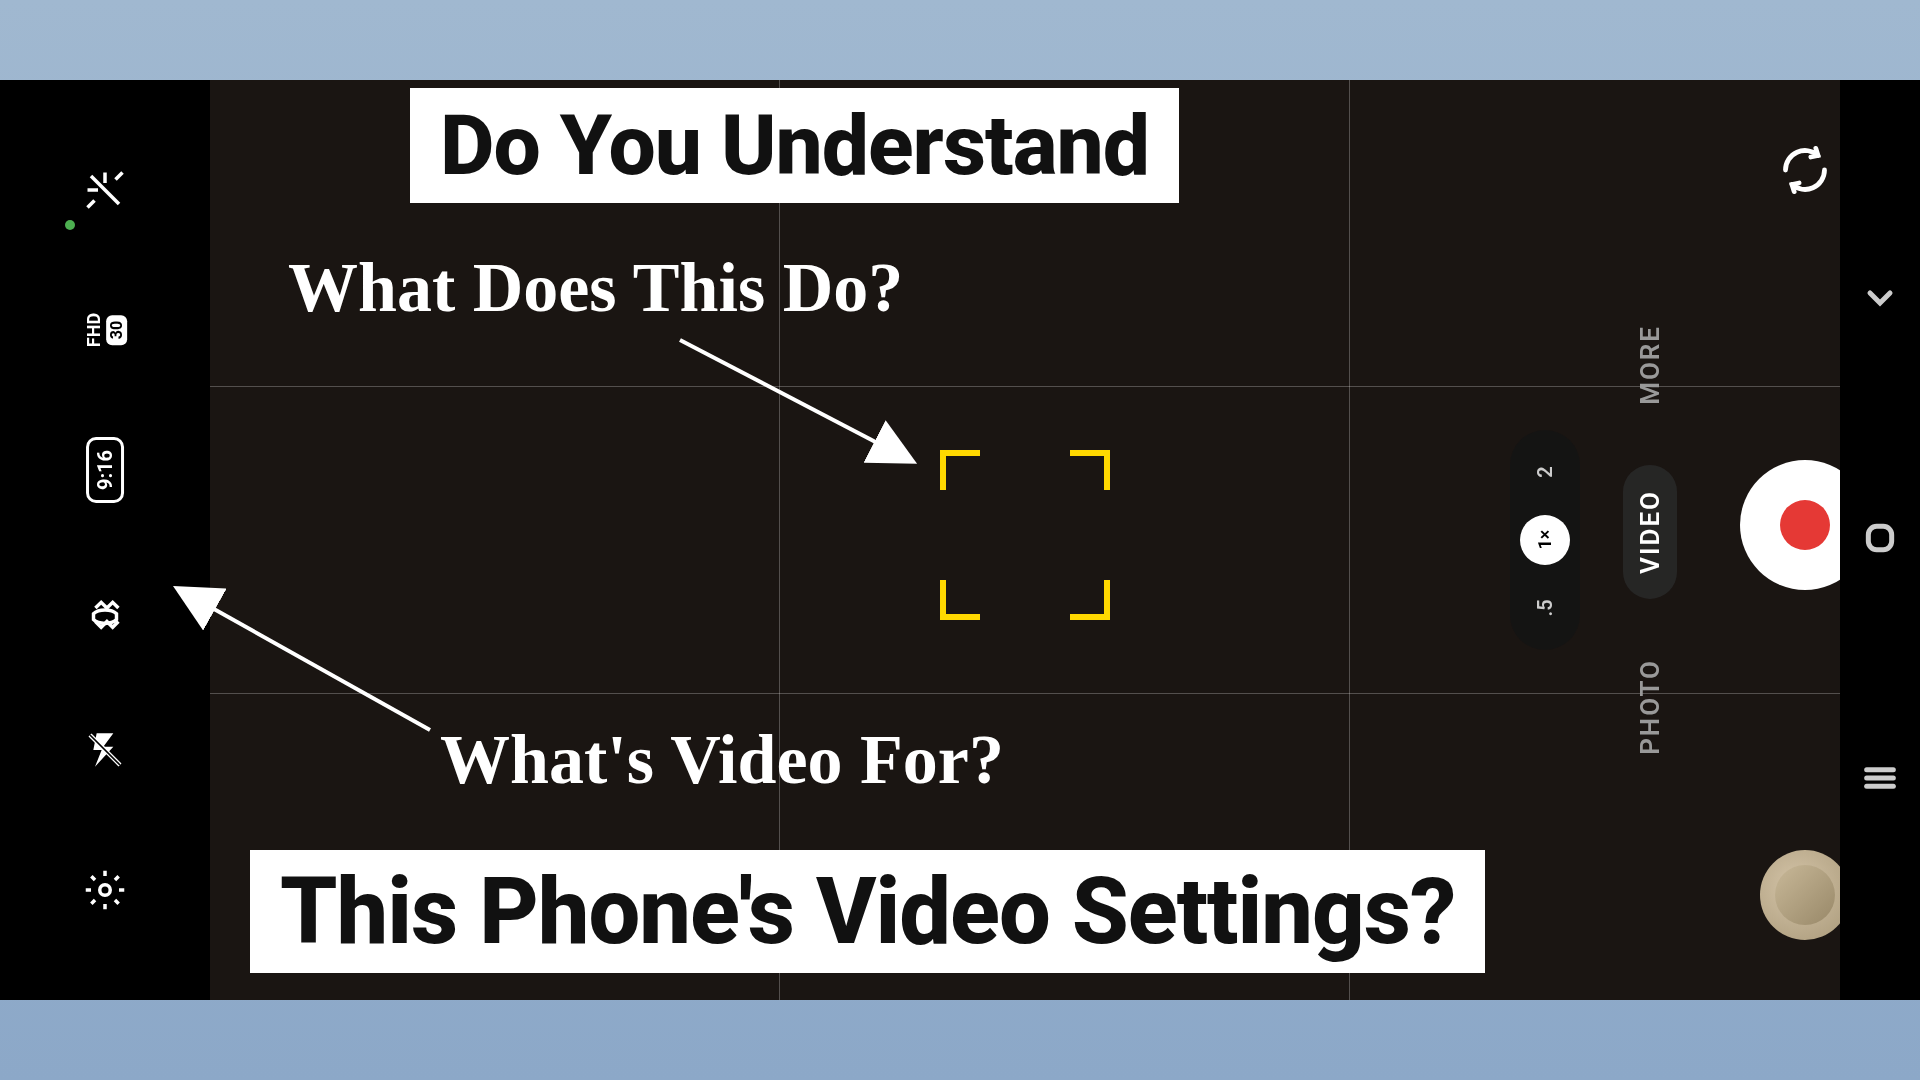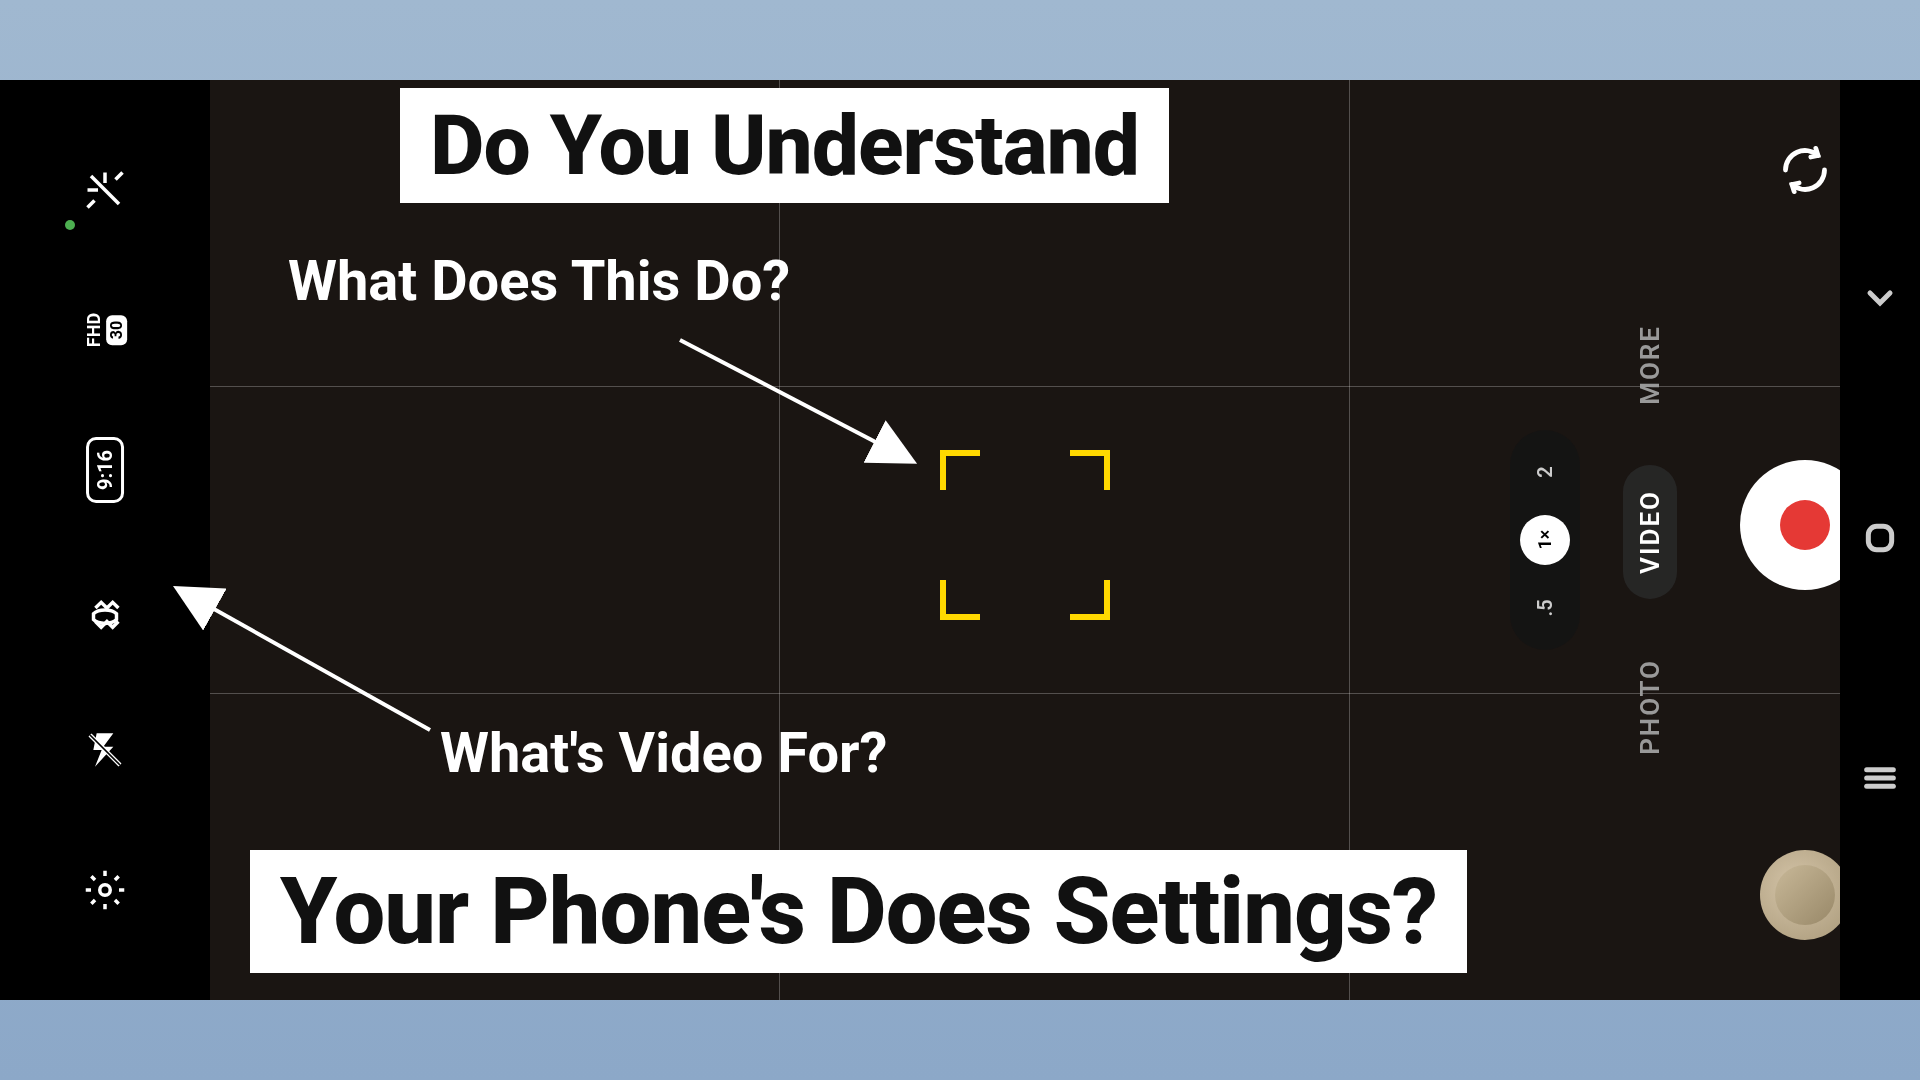--- a/index.html
+++ b/index.html
@@ -222,29 +222,30 @@
     position: absolute;
     background: #fff;
     color: #111;
     font-weight: 800;
     font-size: 84px;
     padding: 8px 30px;
     white-space: nowrap;
     z-index: 20;
     letter-spacing: -1px;
   }
-  .headline.top { left: 400px; top: 88px; }
+  .headline.top { left: 410px; top: 88px; }
   .headline.bottom { left: 250px; top: 850px; font-size: 92px; }
 
   .annotation {
     position: absolute;
     color: #fff;
     font-weight: 700;
-    font-size: 56px;
+    font-size: 70px;
     z-index: 20;
+    font-family: Liberation Serif, serif;
   }
   .ann1 { left: 288px; top: 248px; }
   .ann2 { left: 440px; top: 720px; }
 
   .arrow {
     position: absolute;
     z-index: 19;
     pointer-events: none;
   }
 
@@ -375,21 +376,21 @@
   <div class="nav-icon">
     <svg width="40" height="40" viewBox="0 0 24 24" stroke="#ccc" stroke-width="3" stroke-linecap="round">
         <line x1="4" y1="7" x2="20" y2="7"></line>
         <line x1="4" y1="12" x2="20" y2="12"></line>
         <line x1="4" y1="17" x2="20" y2="17"></line>
       </svg>
   </div>
 </div>
 
 <div class="headline top">Do You Understand</div>
-<div class="headline bottom">Your Phone's Does Settings?</div>
+<div class="headline bottom">This Phone's Video Settings?</div>
 
 <div class="annotation ann1">What Does This Do?</div>
 <div class="annotation ann2">What's Video For?</div>
 
 <svg class="arrow" style="left:660px;top:320px" width="280" height="180">
   <defs>
       <marker id="ah1" markerWidth="12" markerHeight="12" refX="10" refY="6" orient="auto">
         <path d="M0,0 L12,6 L0,12 Z" fill="#fff"></path>
       </marker>
     </defs>

